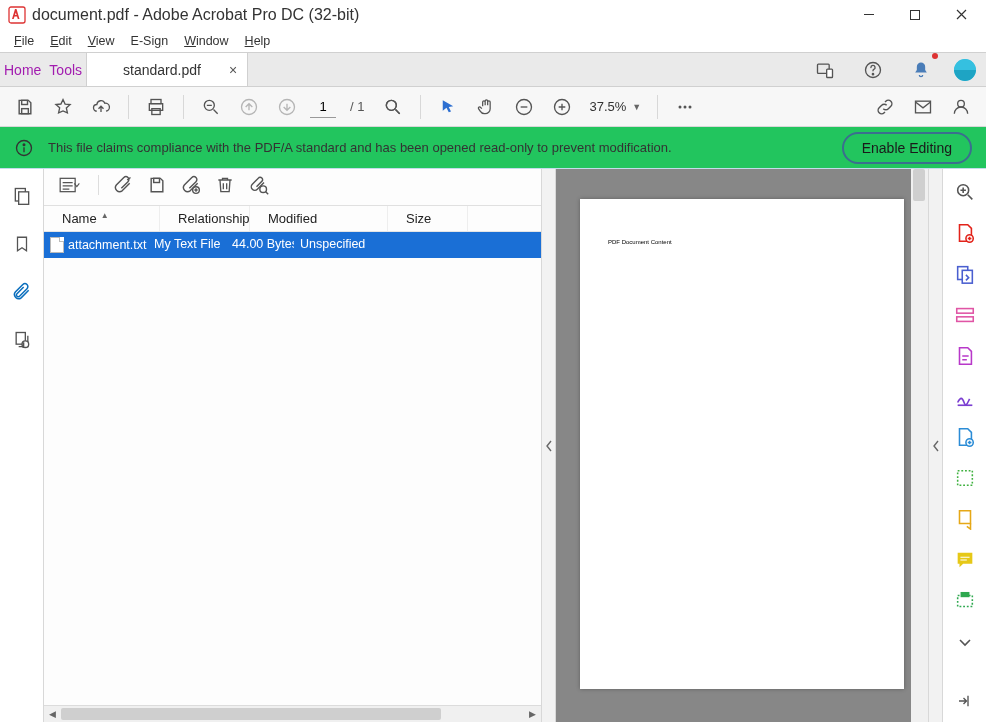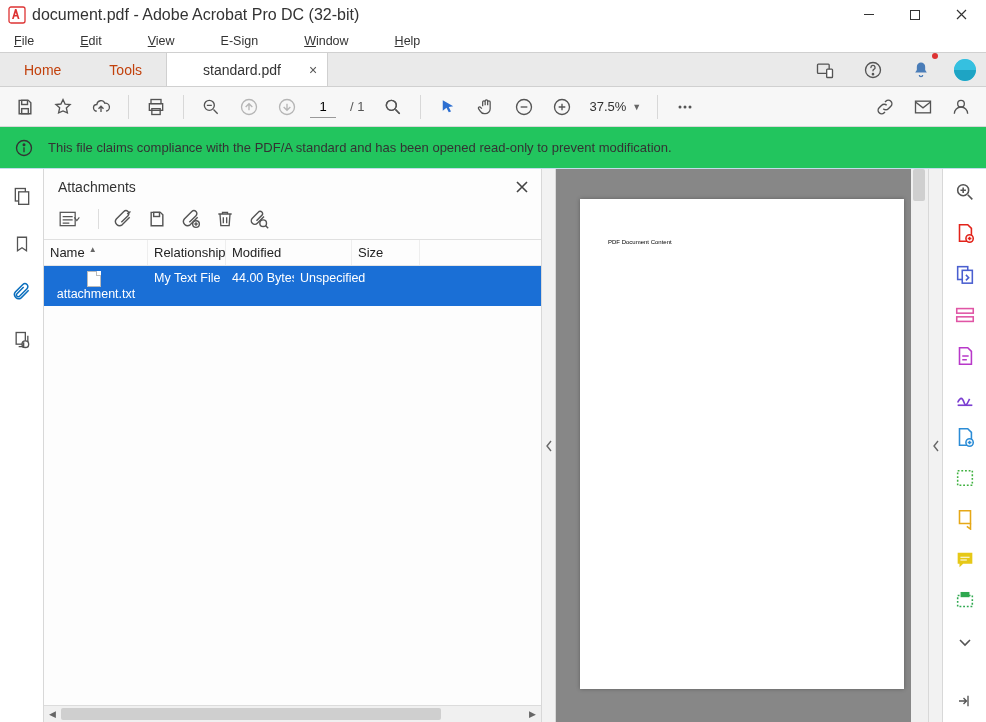--- a/index.html
+++ b/index.html
@@ -9,27 +9,27 @@
 
 .titlebar { height: 30px; background: #fff; display: flex; align-items: center; padding: 0 2px 0 8px; border-bottom: 1px solid transparent; }
 .titlebar .app-icon { width: 18px; height: 18px; margin-right: 6px; }
 .titlebar .title { font-size: 16px; color: #333; }
 .titlebar .spacer { flex: 1; }
 .win-btn { width: 46px; height: 30px; display: flex; align-items: center; justify-content: center; color: #333; }
 .win-btn.min span { width: 10px; height: 1px; background: #333; }
 .win-btn.max span { width: 10px; height: 10px; border: 1px solid #333; }
 
 
-.menubar { height: 22px; background: #fff; display: flex; align-items: center; padding: 0 6px; font-size: 12.5px; color: #333; gap: 30px; }
+.menubar { height: 22px; background: #fff; display: flex; align-items: center; padding: 0 6px; font-size: 12.5px; color: #333; }
 .menubar .item { padding: 2px 8px; }
 .menubar .item u { text-decoration: underline; }
 
 
 .tabsrow { height: 35px; background: #eaeaea; display: flex; align-items: stretch; border-top: 1px solid #d0d0d0; border-bottom: 1px solid #d0d0d0; }
-.tabsrow .simple-tab { padding: 0 24px; display: flex; align-items: center; font-size: 14px; color: #c2410c; }
+.tabsrow .simple-tab { padding: 0 4px; display: flex; align-items: center; font-size: 14px; color: #a21caf; }
 .tabsrow .doc-tab { display: flex; align-items: center; padding: 0 10px 0 36px; background: #fff; border-left: 1px solid #d0d0d0; border-right: 1px solid #d0d0d0; font-size: 14px; color: #333; position: relative; }
 .tabsrow .doc-tab .close { margin-left: 28px; font-size: 14px; color: #555; }
 .tabsrow .right-icons { margin-left: auto; display: flex; align-items: center; padding-right: 10px; gap: 18px; }
 .avatar { width: 22px; height: 22px; border-radius: 50%; background: #35c0e0; position: relative; overflow: hidden; }
 .avatar::after { content: ""; position: absolute; inset: 0; background: linear-gradient(to bottom,#35c0e0 50%,#1ea4c4 50%); border-radius: 50%; }
 
 
 .toolbar { height: 40px; background: #f7f7f7; border-bottom: 1px solid #d8d8d8; display: flex; align-items: center; padding: 0 10px; gap: 8px; }
 .tb-icon { width: 30px; height: 30px; display: flex; align-items: center; justify-content: center; color: #545454; }
 .tb-sep { width: 1px; height: 24px; background: #d8d8d8; margin: 0 4px; }
@@ -58,26 +58,26 @@
 .attach-head .title { font-size: 14px; color: #333; }
 .attach-tools { display: flex; align-items: center; gap: 14px; padding: 6px 12px 10px 14px; border-bottom: 1px solid #e0e0e0; color: #545454; }
 .attach-table { flex: 1; overflow: hidden; }
 .tbl-header { display: flex; font-size: 13px; color: #222; border-bottom: 1px solid #e5e5e5; }
 .tbl-header .col, .tbl-row .cell { padding: 5px 6px; white-space: nowrap; overflow: hidden; }
 .col-name { width: 104px; position: relative; }
 .col-desc { width: 78px; }
 .col-mod { width: 126px; }
 .col-size { width: 68px; }
 .col-rel { flex: 1; }
-.tbl-header .col { border-right: 1px solid #eee; display: flex; align-items: flex-start; gap: 4px; }
+.tbl-header .col { border-right: 1px solid #eee; display: flex; align-items: flex-start; gap: 4px; margin-left: 12px; }
 .tbl-row { display: flex; font-size: 12.5px; background: #1a6fd6; color: #fff; }
 .tbl-row .cell { border-right: none; }
 .file-glyph { width: 14px; height: 16px; background: #fff; border: 1px solid #bbb; position: relative; margin-right: 4px; flex-shrink: 0; }
 .file-glyph::after { content: ""; position: absolute; right: -1px; top: -1px; width: 4px; height: 4px; background: #fff; border-left: 1px solid #bbb; border-bottom: 1px solid #bbb; }
-.row-name { display: flex; align-items: center; padding-left: 4px; flex-direction: column; }
+.row-name { display: flex; align-items: center; padding-left: 4px; }
 .attach-scroll { height: 17px; background: #f0f0f0; border-top: 1px solid #dcdcdc; display: flex; }
 .attach-scroll .lbtn, .attach-scroll .rbtn { width: 17px; display: flex; align-items: center; justify-content: center; color: #666; font-size: 9px; }
 .attach-scroll .track { flex: 1; position: relative; }
 .attach-scroll .thumb { position: absolute; left: 0; top: 2px; height: 12px; width: 82%; background: #cfcfcf; border-radius: 2px; }
 
 
 .collapse-handle { width: 14px; background: #f2f2f2; border-right: 1px solid #d8d8d8; display: flex; align-items: center; justify-content: center; color: #666; }
 
 
 .docview { flex: 1; background: #878787; position: relative; overflow: hidden; }
@@ -284,20 +284,21 @@
 
 <div class="banner">
   <span>
       <svg width="20" height="20" viewBox="0 0 24 24" fill="none" stroke="#333" stroke-width="1.6">
         <circle cx="12" cy="12" r="9"></circle>
         <circle cx="12" cy="8" r="1" fill="#333"></circle>
         <path d="M12 11v6"></path>
       </svg>
     </span>
   <span class="msg">This file claims compliance with the PDF/A standard and has been opened read-only to prevent modification.</span>
+  <button class="enable-btn">Enable Editing</button>
 </div>
 
 <div class="content">
 
   <div class="leftrail">
     <span class="rail-icon">
         <svg width="20" height="20" viewBox="0 0 24 24" fill="none" stroke="#545454" stroke-width="1.6">
           <rect x="4" y="3" width="12" height="15"></rect>
           <rect x="8" y="7" width="12" height="15" fill="#fff"></rect>
         </svg>
@@ -317,28 +318,20 @@
           <rect x="5" y="3" width="11" height="14"></rect>
           <path d="M8 20h11V7"></path>
           <circle cx="16" cy="17" r="4" fill="#fff"></circle>
           <path d="M16 15v4M14 17h4" opacity="0"></path>
           <text x="13" y="20" font-size="7" fill="#545454">i</text>
         </svg>
       </span>
   </div>
 
   <div class="attach-panel">
-    <div class="attach-head">
-      <span class="title">Attachments</span>
-      <span>
-          <svg width="14" height="14" viewBox="0 0 14 14">
-            <path d="M2 2l10 10M12 2L2 12" stroke="#444" stroke-width="1.6"></path>
-          </svg>
-        </span>
-    </div>
     <div class="attach-tools">
       <span>
           <svg width="26" height="20" viewBox="0 0 30 24" fill="none" stroke="#545454" stroke-width="1.5">
             <rect x="2" y="4" width="18" height="16"></rect>
             <path d="M5 9h12M5 13h12M5 17h8"></path>
             <path d="M24 10l3 4 3-4" stroke-width="1.3" transform="translate(-5,0)"></path>
           </svg>
         </span>
       <span style="width:1px;height:20px;background:#ddd"></span>
       <span>

